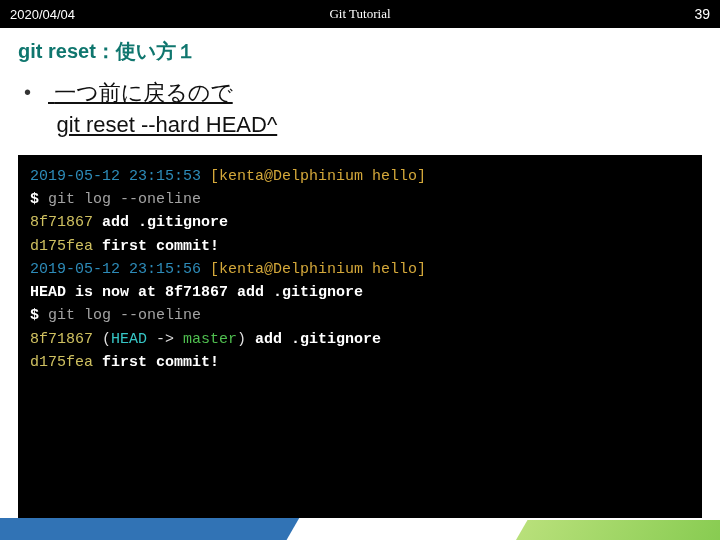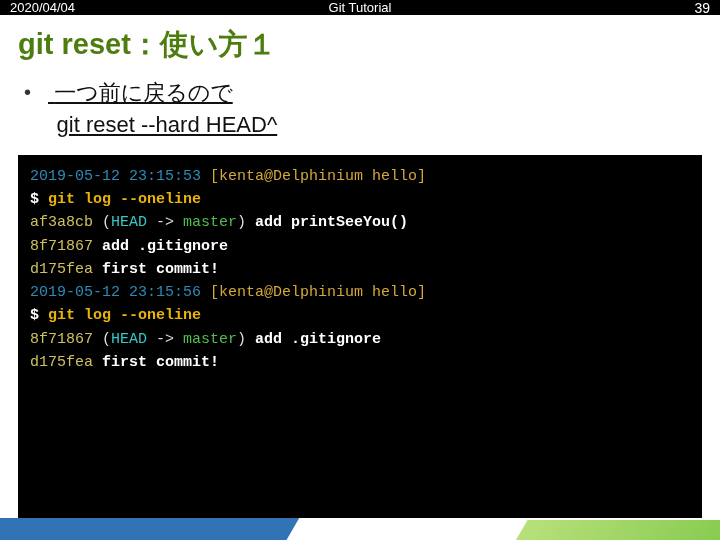--- a/index.html
+++ b/index.html
@@ -10,39 +10,40 @@
     background: #fff;
     position: relative;
     overflow: hidden;
   }
   .topbar {
     display: flex;
     justify-content: space-between;
     align-items: center;
     background: #000;
     color: #fff;
-    height: 15px;
+    height: 28px;
     padding: 0 10px;
     font-size: 13px;
   }
   .topbar .center {
     position: absolute;
     left: 50%;
     transform: translateX(-50%);
     font-size: 13px;
+    font-family: Liberation Serif, serif;
   }
   .topbar .right {
     font-size: 14px;
     font-weight: 500;
     text-align: center;
   }
   .slide-title {
-    font-size: 29px;
+    font-size: 20px;
     font-weight: bold;
-    color: #4d7c0f;
+    color: #0f766e;
     padding: 10px 18px 12px 18px;
   }
   .bullet-area {
     padding: 0 28px 14px 28px;
     font-size: 22px;
     color: #111;
     line-height: 1.45;
     text-decoration: underline;
   }
   .bullet-area ul {
@@ -69,21 +70,21 @@
     line-height: 1.55;
     padding: 10px 12px 2px 12px;
     height: 372px;
     overflow: hidden;
     position: relative;
   }
   .term-line { white-space: pre; }
   .c-ts   { color: #2d8bb8; }        
   .c-host { color: #d4a83a; }        
   .c-prompt { color: #fff; font-weight: bold; }
-  .c-cmd  { color: #eab308; font-weight: bold; }
+  .c-cmd  { color: #a3a3a3; font-weight: normal; }
   .c-hash { color: #cfc060; }
   .c-paren{ color: #ddd; }
   .c-head { color: #36c6c6; }
   .c-arrow{ color: #ddd; }
   .c-branch{ color: #4fbf4f; }
   .c-msg  { color: #fff; font-weight: bold; }
   .c-msg2 { color: #fff; font-weight: bold; }
   .bottom-accent {
     position: absolute;
     left: 0;
@@ -136,24 +137,24 @@
     <li>
       <span>一つ前に戻るので</span><br>
       <span class="bullet-sub">git reset --hard HEAD^</span>
     </li>
   </ul>
 </div>
 
 <div class="terminal">
   <div class="term-line"><span class="c-ts">2019-05-12 23:15:53</span><span class="c-host"> [kenta@Delphinium hello]</span></div>
   <div class="term-line"><span class="c-prompt">$ </span><span class="c-cmd">git log --oneline</span></div>
-  <div class="term-line"><span class="c-hash">af3a8cb </span><span class="c-paren">(</span><span class="c-head">HEAD</span><span class="c-arrow"> -&gt; </span><span class="c-branch">master</span><span class="c-paren">) </span><span class="c-msg">add printSeeYou()</span></div>
   <div class="term-line"><span class="c-hash">8f71867 </span><span class="c-msg">add .gitignore</span></div>
   <div class="term-line"><span class="c-hash">d175fea </span><span class="c-msg">first commit!</span></div>
   <div class="term-line"><span class="c-ts">2019-05-12 23:15:56</span><span class="c-host"> [kenta@Delphinium hello]</span></div>
+  <div class="term-line"><span class="c-msg2">HEAD is now at 8f71867 add .gitignore</span></div>
   <div class="term-line"><span class="c-prompt">$ </span><span class="c-cmd">git log --oneline</span></div>
   <div class="term-line"><span class="c-hash">8f71867 </span><span class="c-paren">(</span><span class="c-head">HEAD</span><span class="c-arrow"> -&gt; </span><span class="c-branch">master</span><span class="c-paren">) </span><span class="c-msg">add .gitignore</span></div>
   <div class="term-line"><span class="c-hash">d175fea </span><span class="c-msg">first commit!</span></div>
 </div>
 
 <div class="bottom-accent">
   <div class="accent-shape">
     <div class="accent-green"></div>
     <div class="accent-blue"></div>
   </div>

